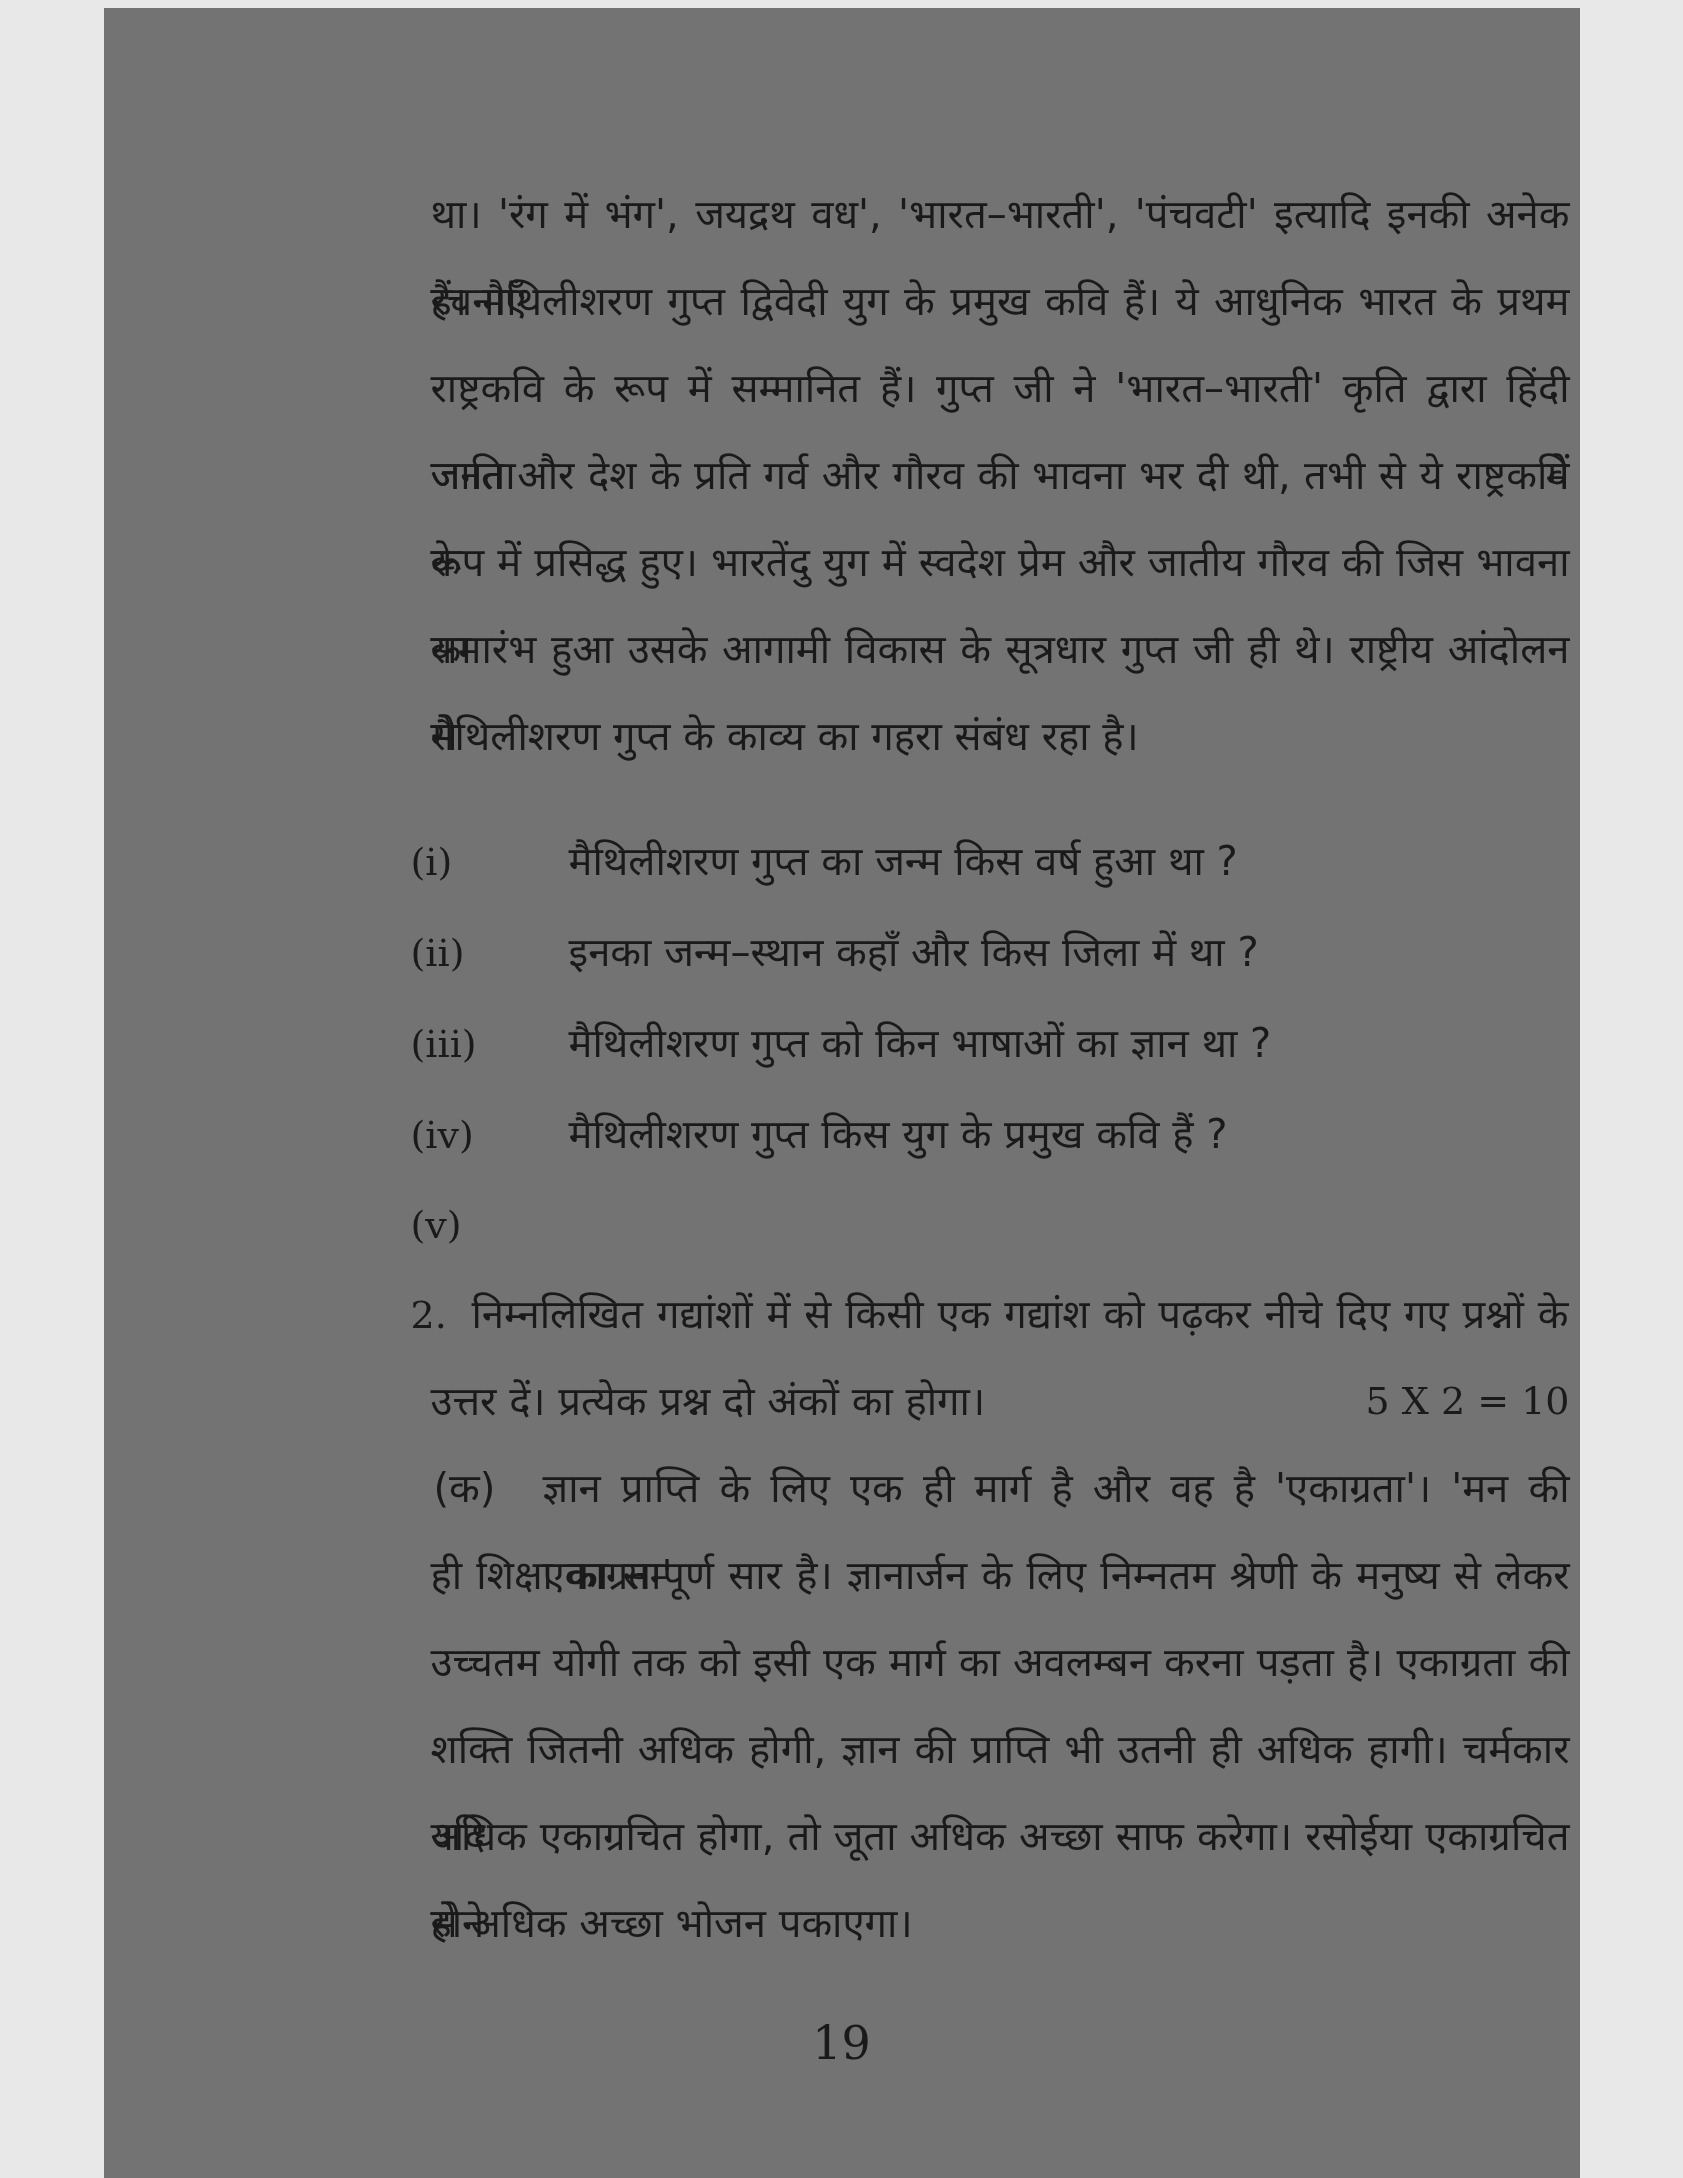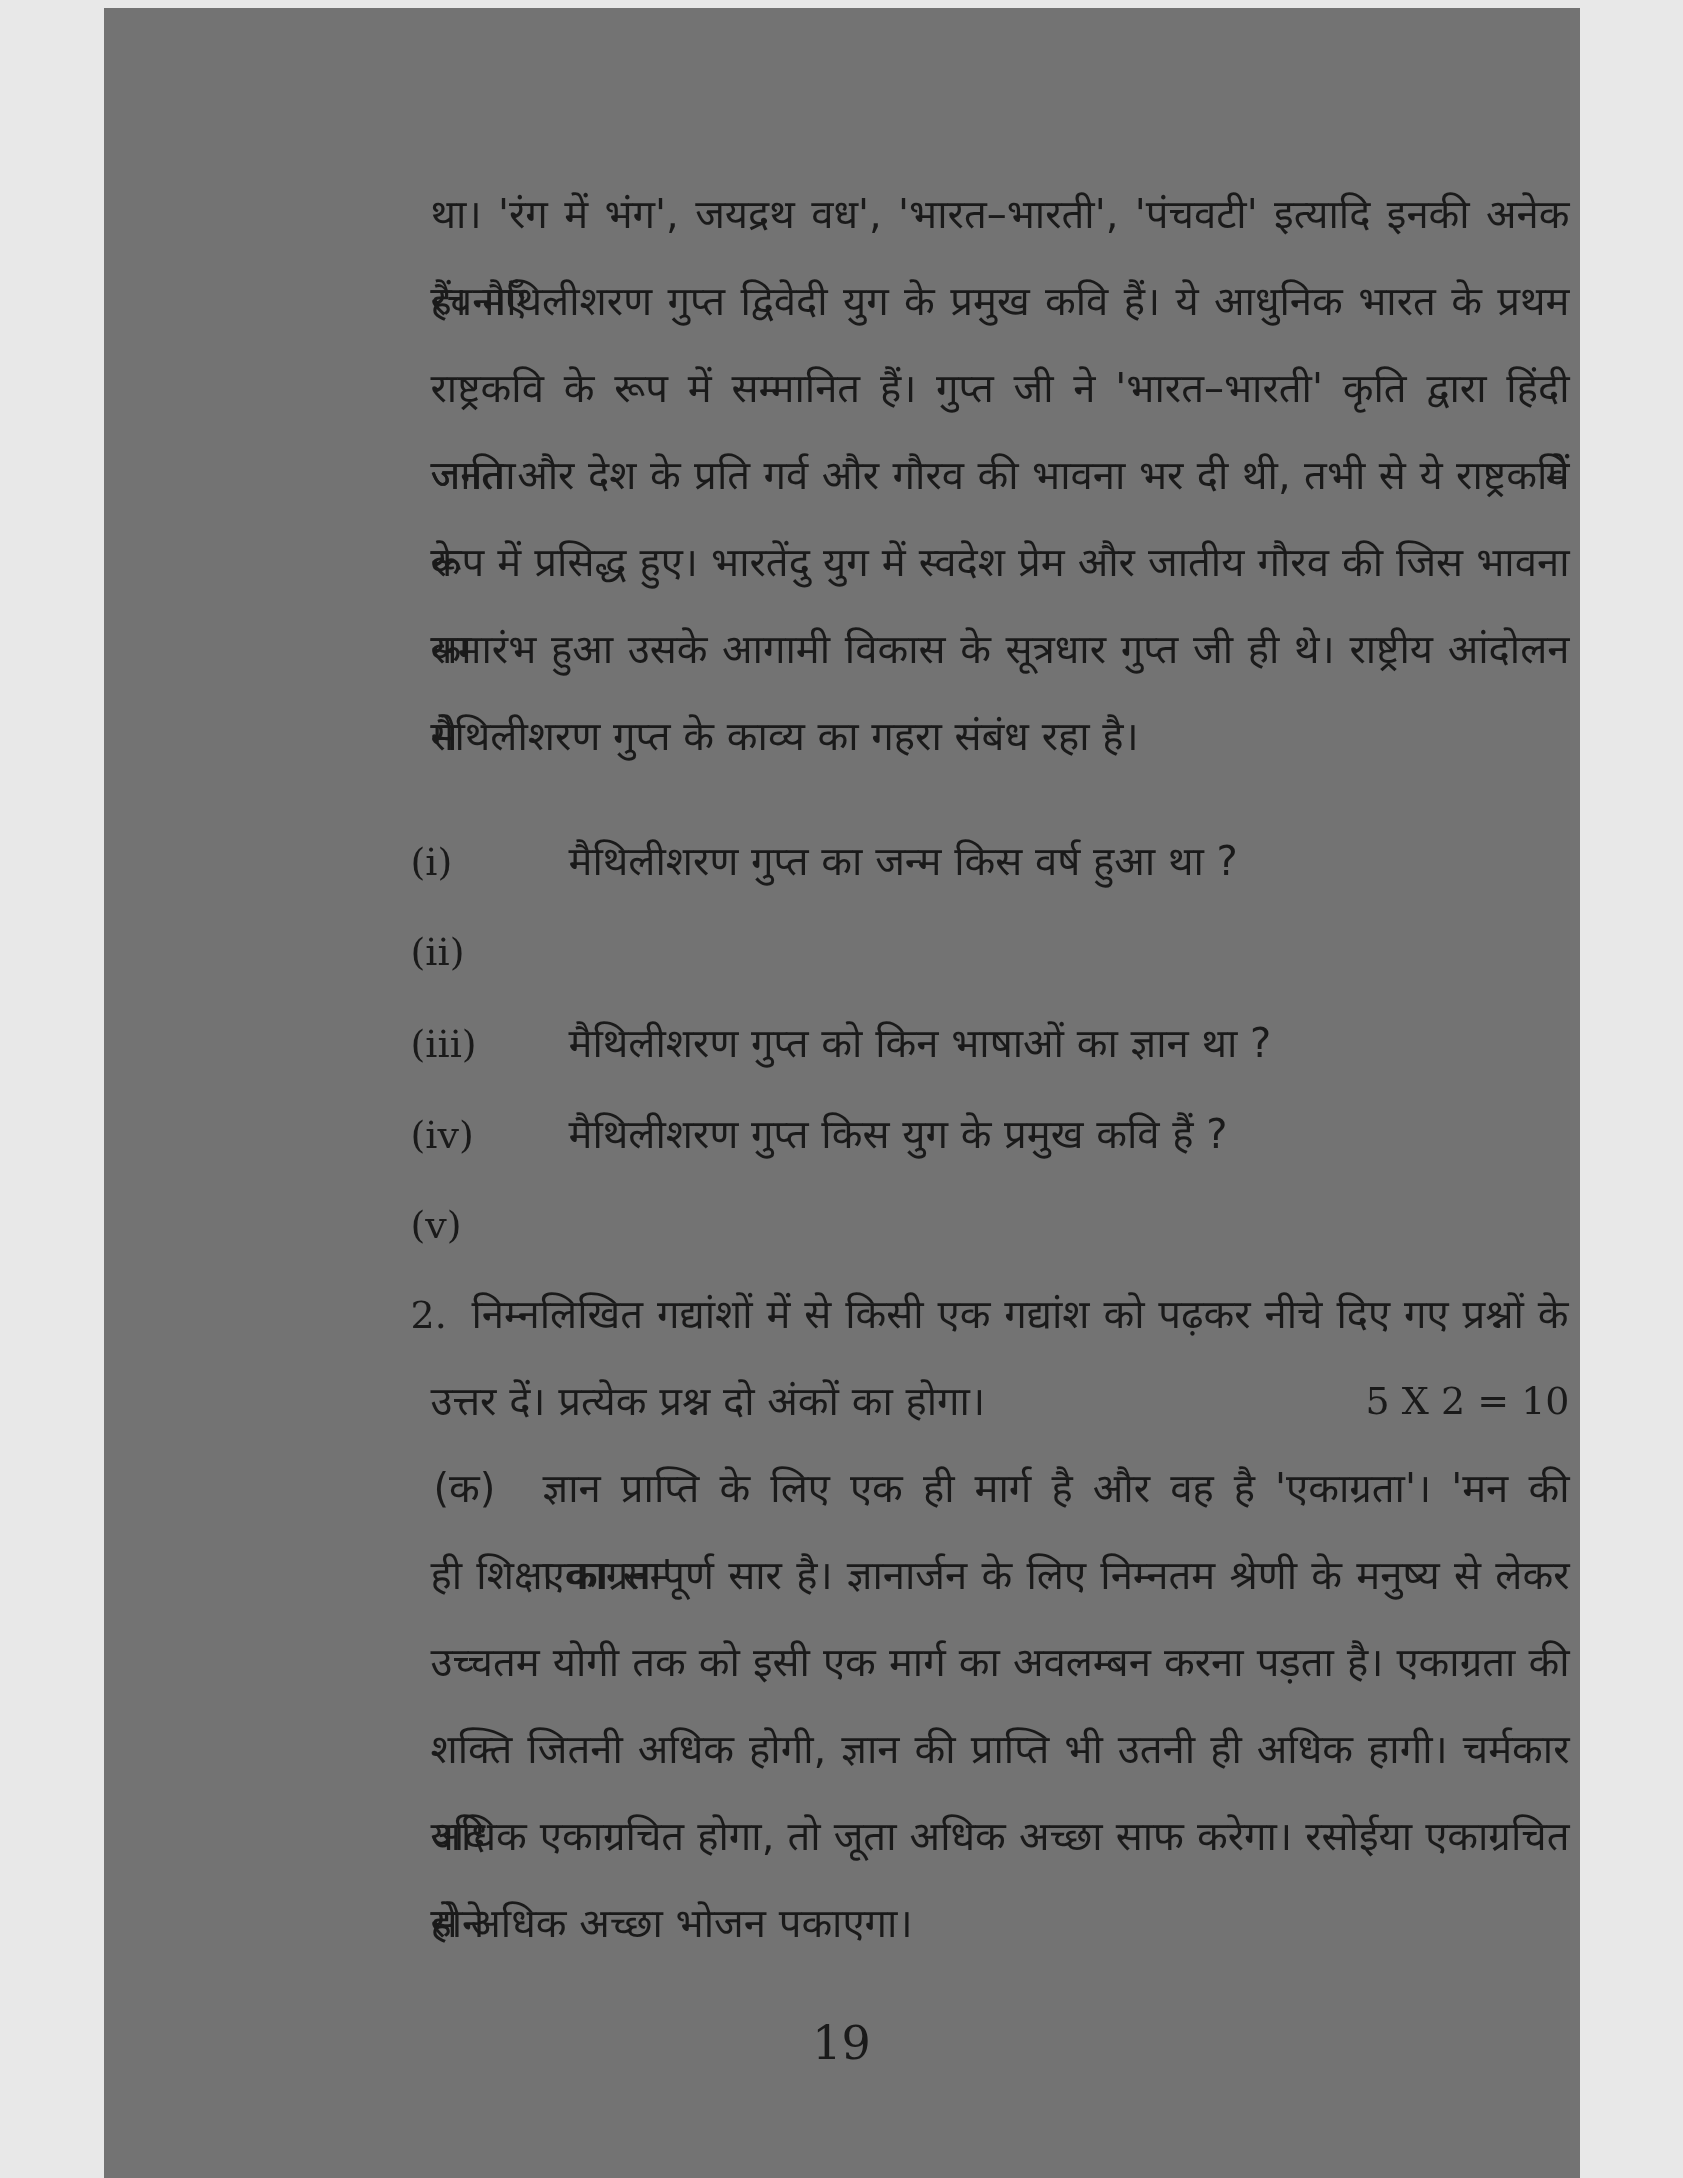--- a/index.html
+++ b/index.html
@@ -123,20 +123,21 @@
 
     <div class="gap-items"></div>
 
     <div>
       <div class="q-item">
         <span class="q-label">(i)</span>
         <span class="q-text">मैथिलीशरण गुप्त का जन्म किस वर्ष हुआ था ?</span>
       </div>
       <div class="q-item">
         <span class="q-label">(ii)</span>
+        <span class="q-text">इनका जन्म–स्थान कहाँ और किस जिला में था ?</span>
       </div>
       <div class="q-item">
         <span class="q-label">(iii)</span>
         <span class="q-text">मैथिलीशरण गुप्त को किन भाषाओं का ज्ञान था ?</span>
       </div>
       <div class="q-item">
         <span class="q-label">(iv)</span>
         <span class="q-text">मैथिलीशरण गुप्त किस युग के प्रमुख कवि हैं ?</span>
       </div>
       <div class="q-item">

